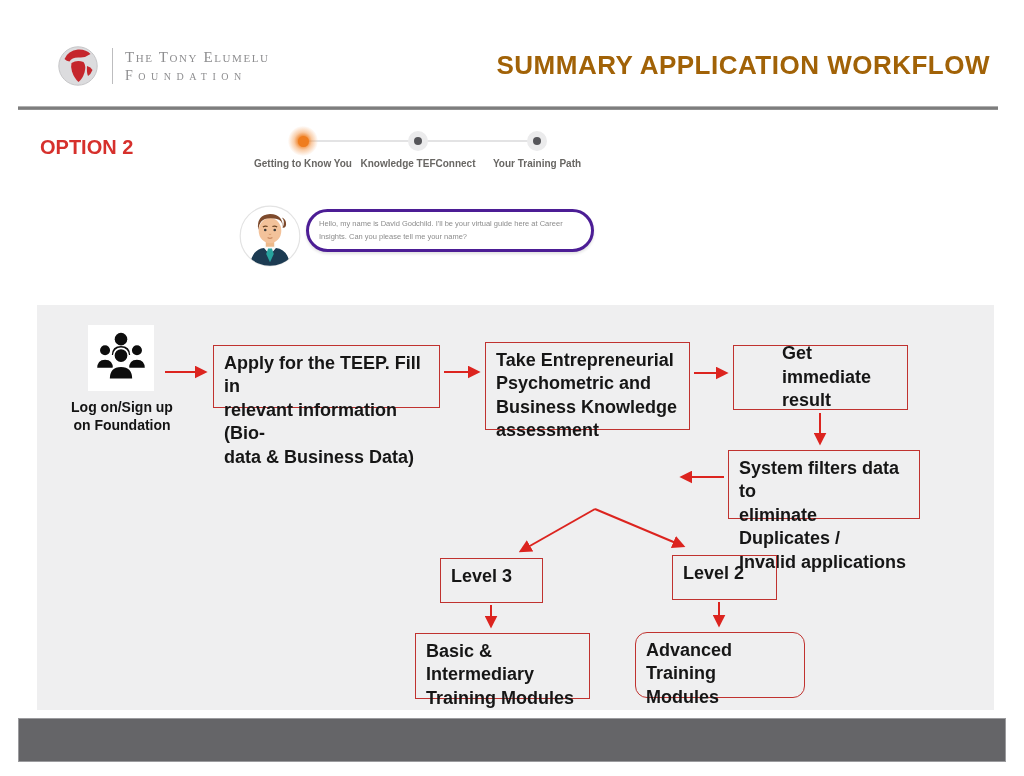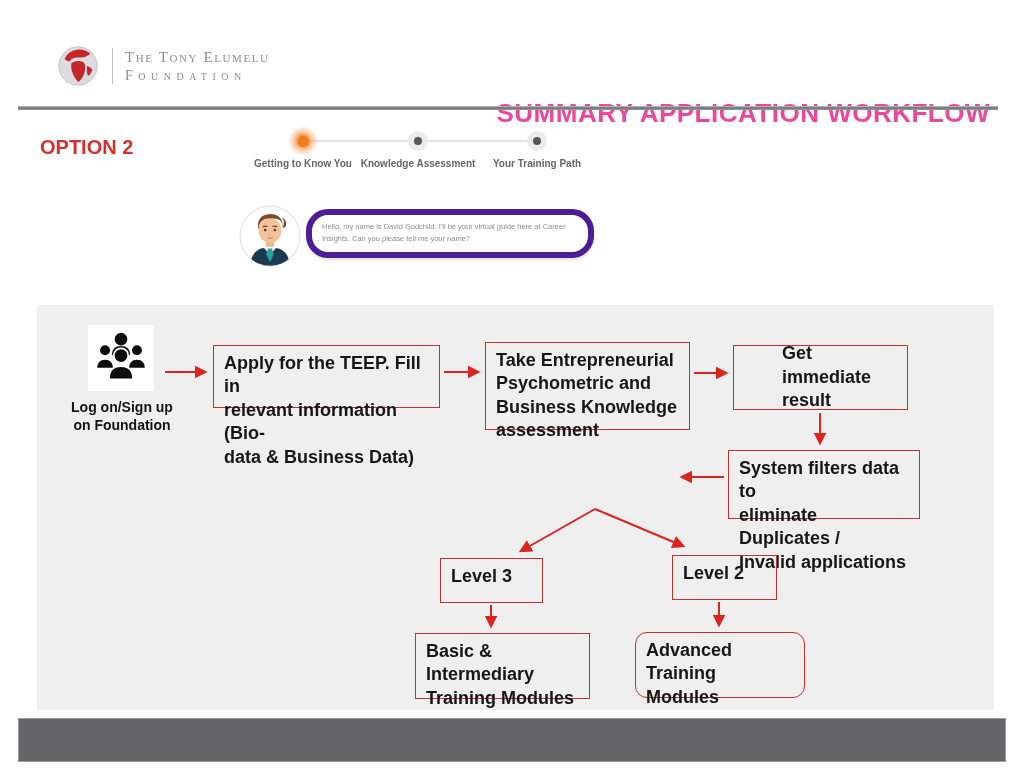--- a/index.html
+++ b/index.html
@@ -7,21 +7,21 @@
   body { font-family:"Liberation Sans", sans-serif; }
   .page { position:relative; width:1016px; height:776px; background:#ffffff; overflow:hidden; }
 
   
   .logo { position:absolute; left:58px; top:46px; display:flex; align-items:center; }
   .globe { width:40px; height:40px; }
   .logo-divider { width:1px; height:36px; background:#bdbdbf; margin:0 12px 0 14px; }
   .logo-text { color:#8e8e90; font-family:"Liberation Serif", serif; font-variant:small-caps; line-height:1.25; }
   .logo-line1 { font-size:15px; letter-spacing:1.6px; }
   .logo-line2 { font-size:14px; letter-spacing:5.5px; }
-  .title { position:absolute; top:50px; right:26px; color:#ec4899; font-size:26px; font-weight:bold; letter-spacing:0.5px; white-space:nowrap;margin-top:48px; }
+  .title { position:absolute; top:50px; right:26px; color:#a16207; font-size:26px; font-weight:bold; letter-spacing:0.5px; white-space:nowrap; }
   .rule { position:absolute; left:18px; right:18px; top:106px; height:4px;
           background:linear-gradient(180deg,#c9c9c9,#6f6f6f 45%,#9b9b9b); }
 
   
   .option { position:absolute; left:40px; top:136px; color:#d6302c; font-size:20px; font-weight:bold; }
 
   
   .stepper { position:absolute; left:240px; top:128px; width:370px; height:52px; }
   .track { position:absolute; top:12px; height:2px; background:#e3e3e4; }
   .t1 { left:63px; width:115px; }
@@ -34,21 +34,21 @@
   .dot { position:absolute; border-radius:50%; }
   .dot.active { width:11px; height:11px; left:9.5px; top:9.5px; background:#ef7d1f; }
   .dot.inactive { width:8px; height:8px; left:6px; top:6px; background:#56565a; }
   .step-label { position:absolute; top:30px; transform:translateX(-50%); white-space:nowrap;
                 font-size:10px; font-weight:bold; color:#686663; }
   .sl1 { left:63px; } .sl2 { left:178px; } .sl3 { left:297px; }
 
   
   .avatar { position:absolute; left:239px; top:205px; width:62px; height:62px; }
   .bubble { position:absolute; left:306px; top:209px; width:288px; min-height:43px;
-            background:#ffffff; border:6px solid #4c1d95; border-radius:22px;
+            background:#ffffff; border:3px solid #4c1d95; border-radius:22px;
             box-shadow:0 2px 3px rgba(0,0,0,0.12);
             padding:6px 10px; display:flex; align-items:flex-end;
             font-size:7.5px; line-height:1.65; color:#8c8c8c; }
 
   
   .panel { position:absolute; left:37px; top:305px; width:957px; height:405px; background:#efeff0; }
   .arrow-layer { position:absolute; left:0; top:0; width:957px; height:405px; }
   .aline { stroke:#dc241f; stroke-width:2; fill:none; }
   .start-icon-box { position:absolute; left:51px; top:20px; width:66px; height:66px; background:#ffffff;
                     display:flex; align-items:center; justify-content:center; }
@@ -94,21 +94,21 @@
     <div class="halo active">
         <div class="dot active"></div>
       </div>
     <div class="halo inactive h2">
         <div class="dot inactive"></div>
       </div>
     <div class="halo inactive h3">
         <div class="dot inactive"></div>
       </div>
     <div class="step-label sl1">Getting to Know You</div>
-    <div class="step-label sl2">Knowledge Assessment</div>
+    <div class="step-label sl2">Knowledge TEFConnect</div>
     <div class="step-label sl3">Your Training Path</div>
   </div>
 
   <svg class="avatar" viewBox="0 0 52 52">
     <defs>
         <clipPath id="avclip">
           <circle cx="26" cy="26" r="25"></circle>
         </clipPath>
       </defs>
     <circle cx="26" cy="26" r="25" fill="#ffffff" stroke="#e3e3e3" stroke-width="1"></circle>

